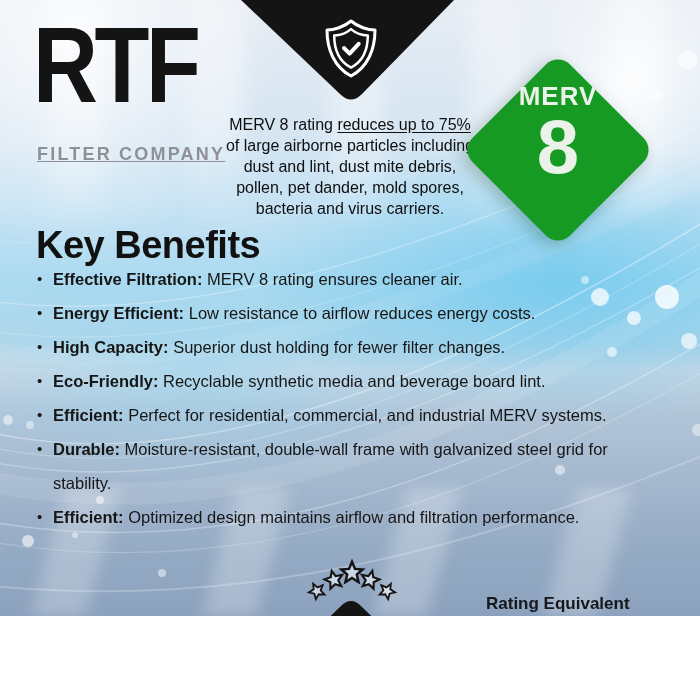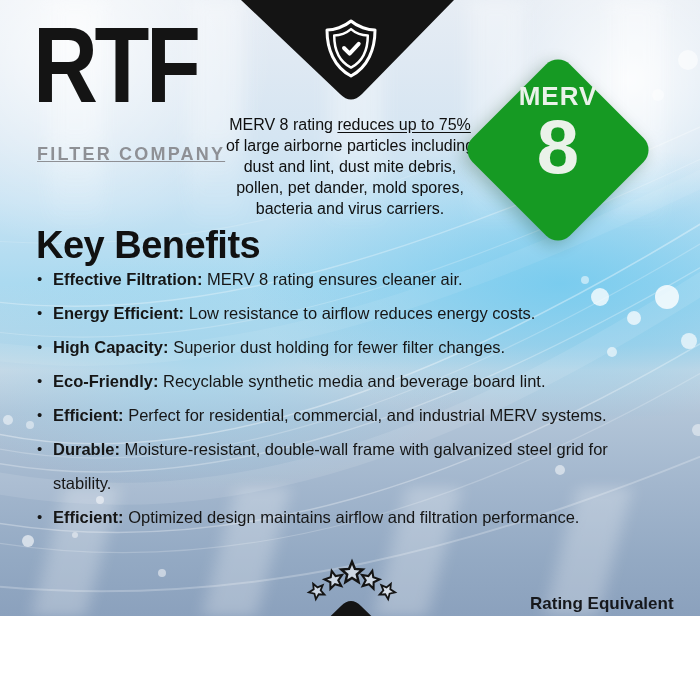--- a/index.html
+++ b/index.html
@@ -74,21 +74,21 @@
   }
   .benefits li{position:relative;padding-left:17px;}
   .benefits li .dot{
     position:absolute;left:1px;top:0;font-size:15px;color:#161616;
   }
   .benefits b{font-weight:bold;}
   
   .rating{
     position:absolute;left:486px;top:594px;z-index:3;color:#16181c;
   }
-  .rating .rhead{font-size:17px;font-weight:bold;margin-bottom:4px;margin-left:44px;}
+  .rating .rhead{font-size:17px;font-weight:bold;margin-bottom:4px;}
   .rating .rline{font-size:16.5px;line-height:21.5px;}
 </style>
 </head>
 <body>
 
 <div id="stage">
 
   <div class="bg"></div>
 
   <svg class="layer" width="700" height="700" viewBox="0 0 700 700">

